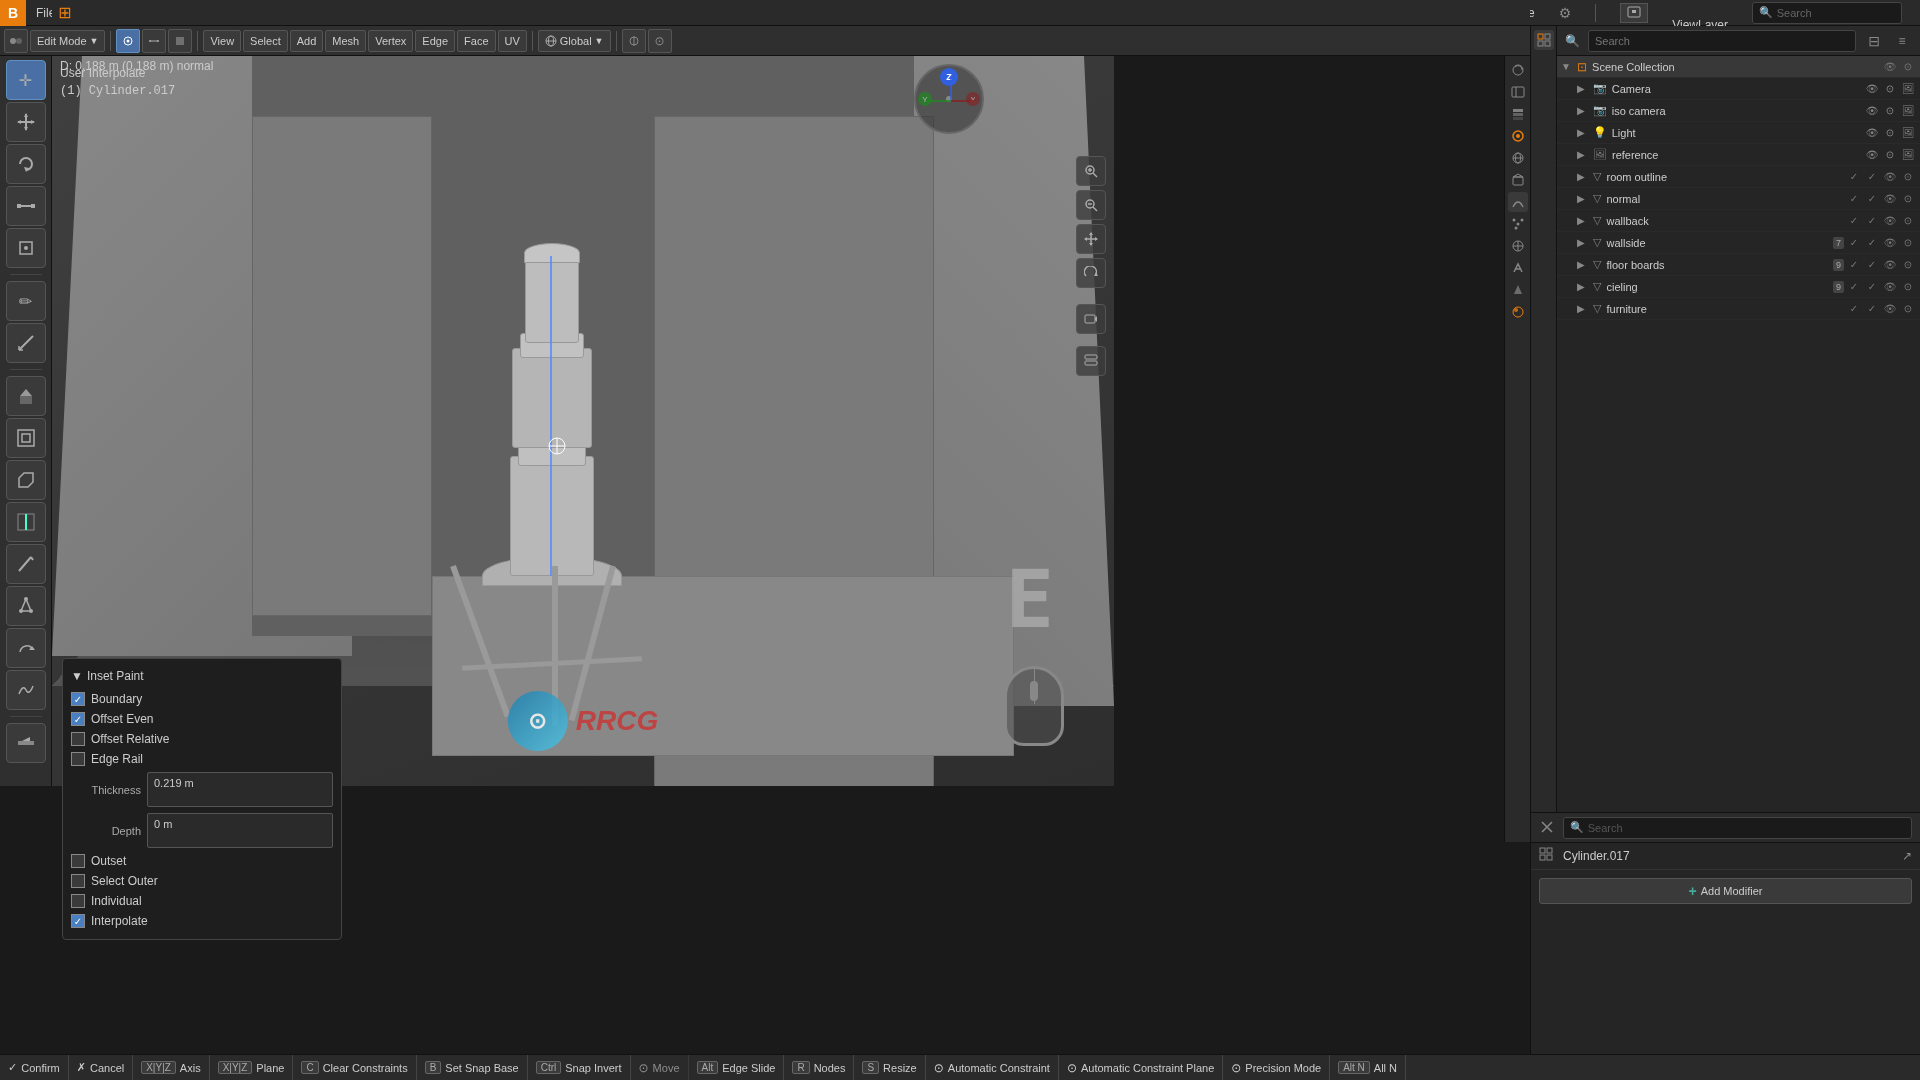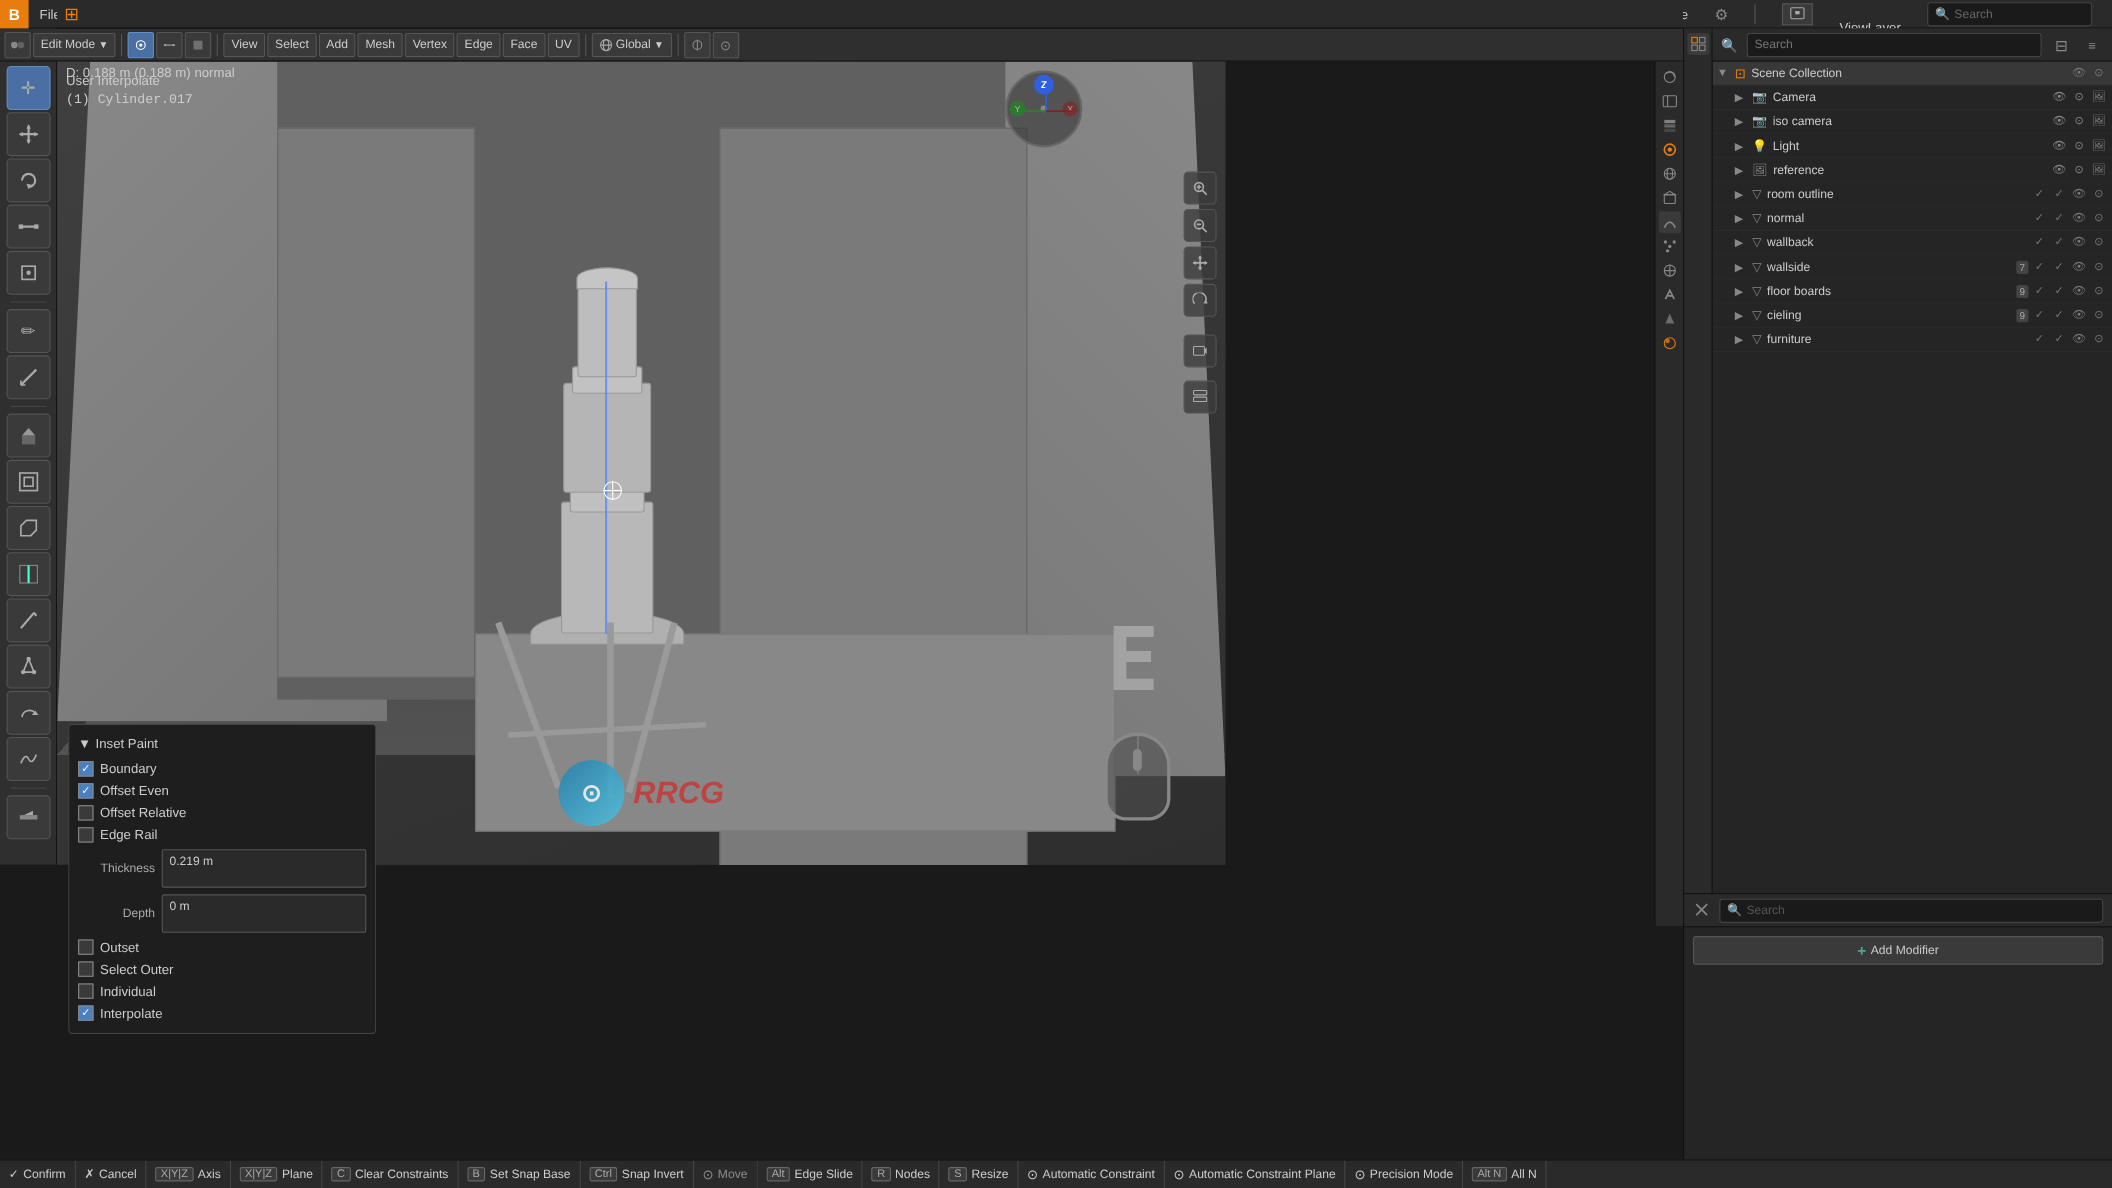--- a/index.html
+++ b/index.html
@@ -833,20 +833,32 @@
       <svg width="16" height="16" viewBox="0 0 16 16">
           <path d="M3 3 L13 13 M13 3 L3 13" stroke="#888" stroke-width="1.5"></path>
         </svg>
     </div>
     <div style="flex:1; height:22px; background:#1a1a1a; border:1px solid #444; border-radius:3px; display:flex; align-items:center; padding:0 6px; gap:4px;">
       <span style="color:#888; font-size:11px;">🔍</span>
       <span style="color:#555; font-size:11px;">Search</span>
     </div>
   </div>
 
+  <div style="display:flex; align-items:center; padding:4px 8px; border-bottom:1px solid #333;">
+    <div style="width:18px; height:18px; margin-right:6px;">
+      <svg width="14" height="14" viewBox="0 0 14 14">
+          <rect x="1" y="1" width="5" height="5" fill="none" stroke="#888" stroke-width="1"></rect>
+          <rect x="8" y="1" width="5" height="5" fill="none" stroke="#888" stroke-width="1"></rect>
+          <rect x="1" y="8" width="5" height="5" fill="none" stroke="#888" stroke-width="1"></rect>
+          <rect x="8" y="8" width="5" height="5" fill="none" stroke="#888" stroke-width="1"></rect>
+        </svg>
+    </div>
+    <span style="color:#ccc; font-size:12px;">Cylinder.017</span>
+    <div style="margin-left:auto; color:#888; cursor:pointer; font-size:12px;">↗</div>
+  </div>
 
   <div class="add-modifier-btn">
     <span style="font-size:14px; font-weight:bold; color:#4a9;">+</span>
     <span>Add Modifier</span>
   </div>
 </div>
 
 <div id="props-icons">
   <div class="props-icon-btn" title="Render">
     <svg width="14" height="14" viewBox="0 0 14 14">

